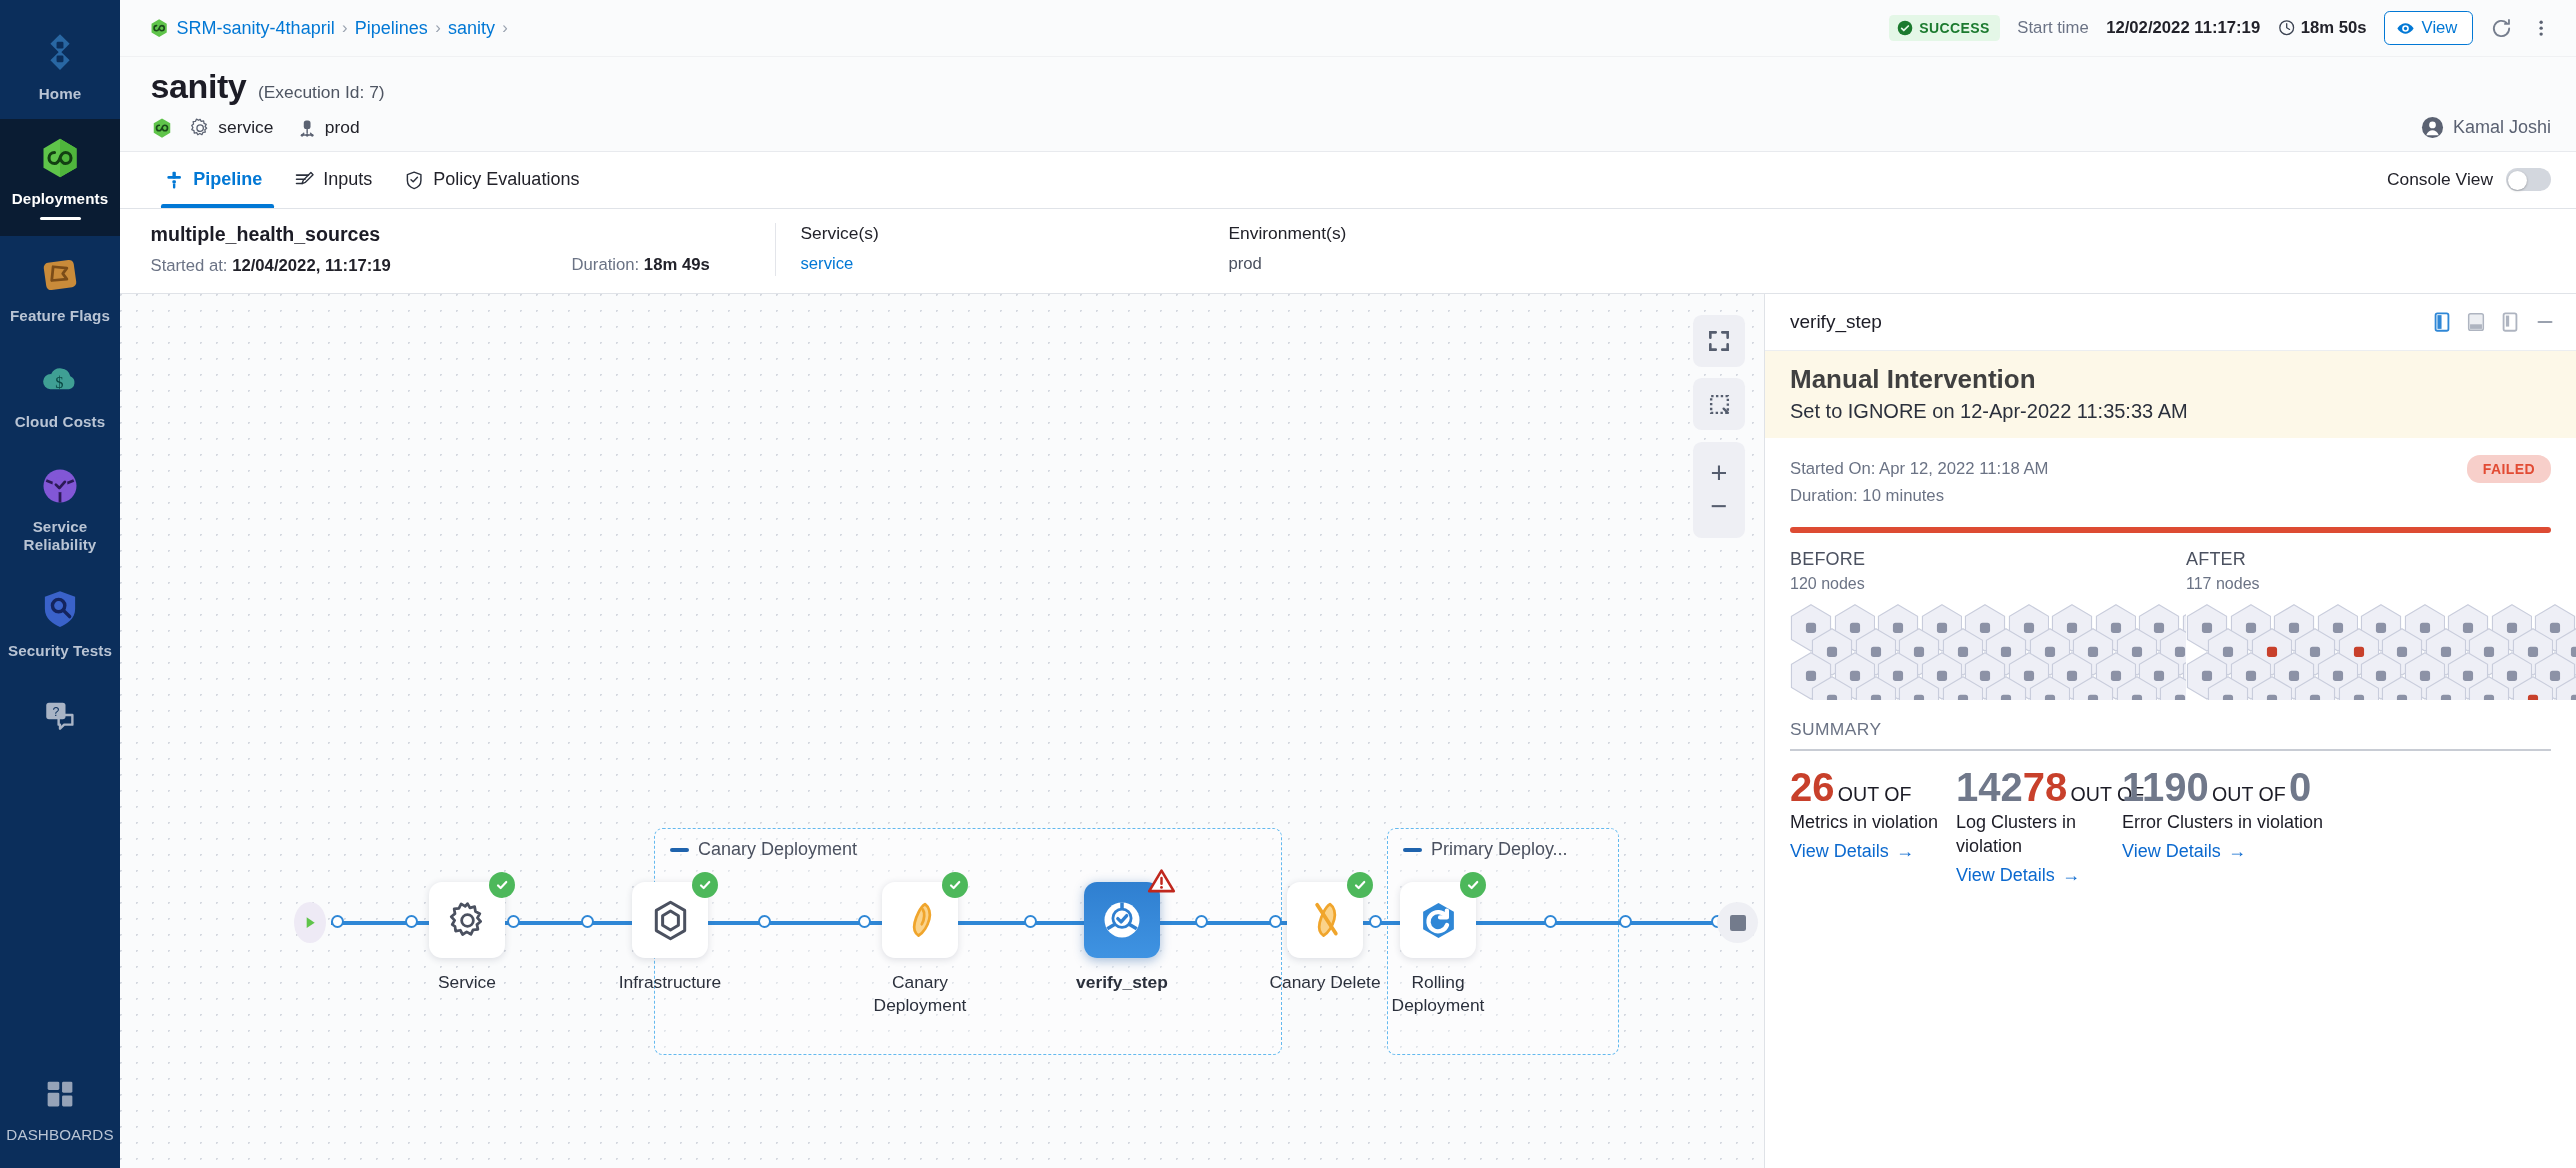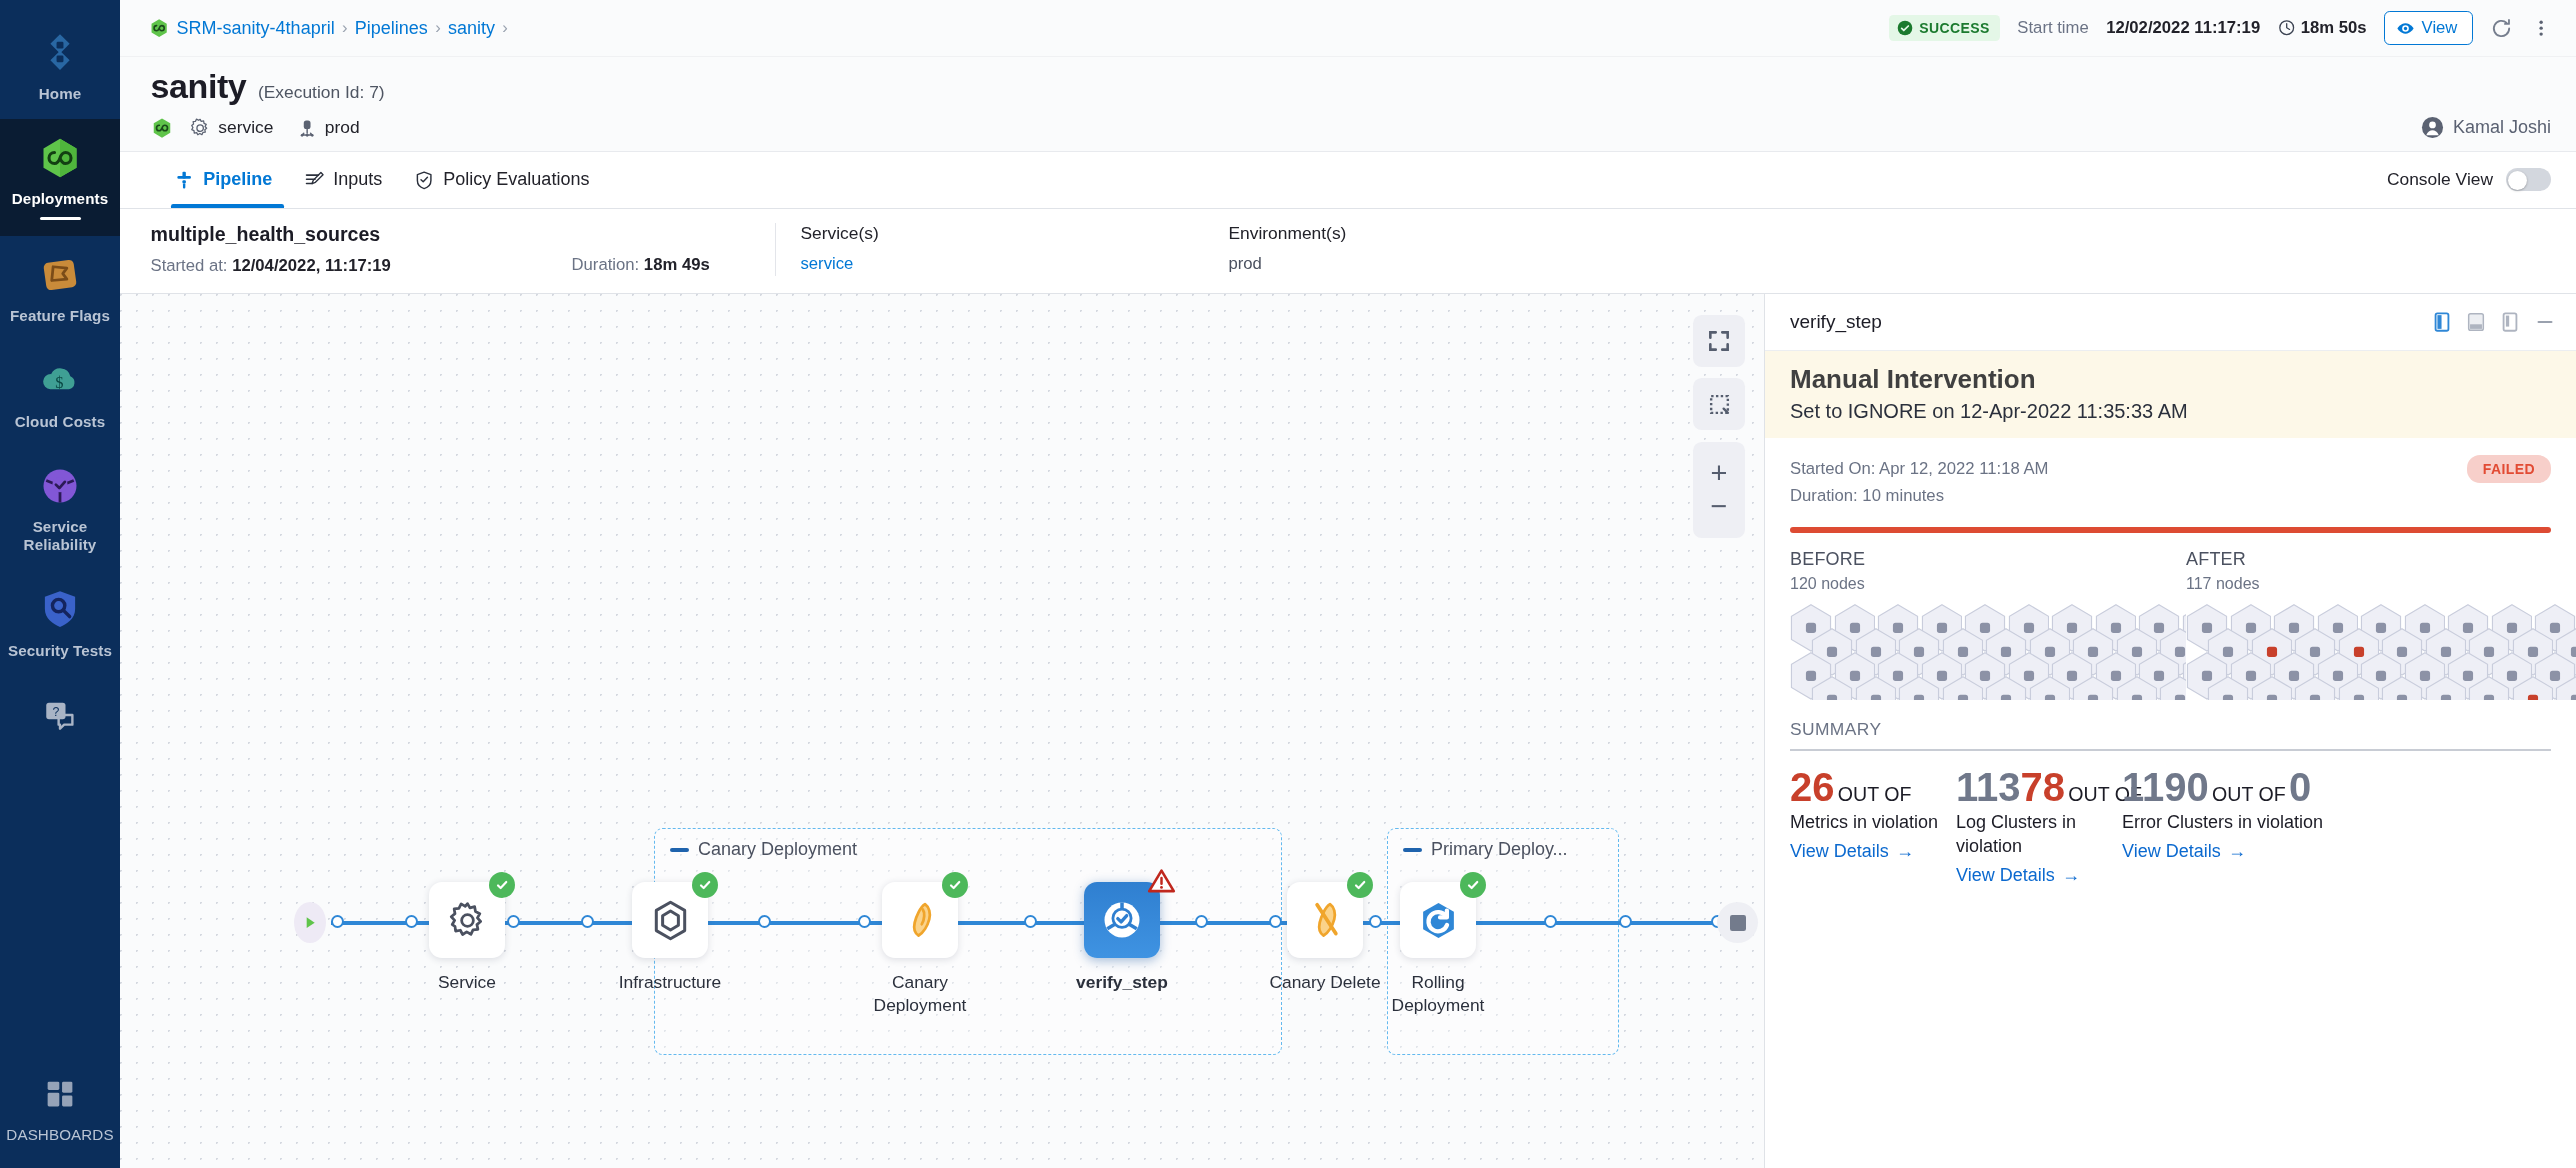--- a/index.html
+++ b/index.html
@@ -66,21 +66,21 @@
   .title-line { display:flex; align-items:baseline; gap:11.6px; }
   .pipe-title { font-size:34px; font-weight:700; letter-spacing:-0.4px; color:#1c1c26; }
   .exec-id { font-size:17.4px; color:#4e5562; }
   .subline { display:flex; align-items:center; gap:10.2px; margin-top:10.2px; }
   .chip { display:flex; align-items:center; gap:8px; font-size:17.4px; color:#22222a; }
   .user { margin-left:auto; display:flex; align-items:center; gap:9.4px; font-size:18px; color:#5a6172; }
 
   
   .tabbar {
     height:58px; flex:0 0 58px; background:#fff; display:flex; align-items:stretch;
-    padding:0 25px 0 47px; border-top:0.7px solid #e8eaee; border-bottom:0.7px solid #e0e3e8;
+    padding:0 25px 0 37px; border-top:0.7px solid #e8eaee; border-bottom:0.7px solid #e0e3e8;
   }
   .tab {
     display:flex; align-items:center; gap:8.7px; padding:0 16px; cursor:pointer;
     font-size:18px; color:#22222a; position:relative;
   }
   .tab:first-child { padding-left:7.3px; }
   .tab.active { color:#0278d5; font-weight:600; }
   .tab.active:after {
     content:""; position:absolute; left:4.4px; right:4.4px; bottom:0; height:4.4px;
     background:#0278d5; border-radius:2.2px 2.2px 0 0;
@@ -1157,21 +1157,21 @@
               </div>
               <div class="desc">Metrics in violation</div>
               <div class="vd">
                 <span>View Details</span>
                 <span>→</span>
               </div>
             </div>
 
             <div class="stat s2">
               <div style="white-space:nowrap;">
-                <span class="big gray">113</span><span class="big red">78</span>
+                <span class="big gray">142</span><span class="big red">78</span>
                 <span class="ot">OUT OF</span>
               </div>
               <div class="desc">Log Clusters in violation</div>
               <div class="vd">
                 <span>View Details</span>
                 <span>→</span>
               </div>
             </div>
 
             <div class="stat s3">

